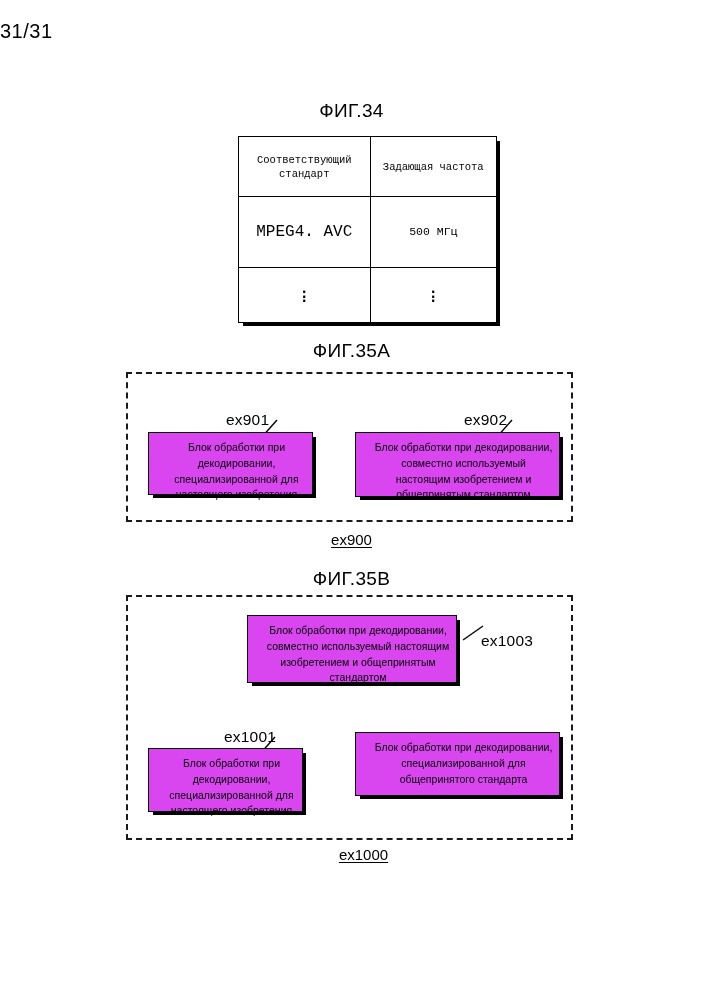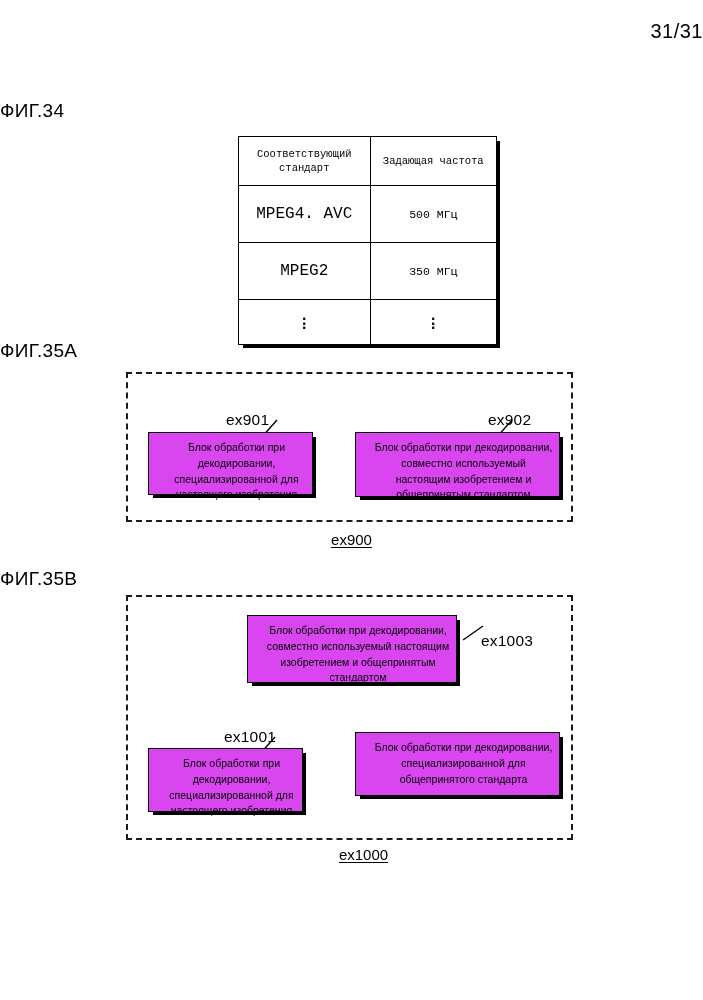--- a/index.html
+++ b/index.html
@@ -14,29 +14,30 @@
     font-family: "Liberation Sans", sans-serif;
     color: #000000;
     overflow: hidden;
   }
 
   .page-header {
     position: absolute;
     top: 20px;
     left: 0;
     width: 703px;
-    text-align: right;
+    text-align: left;
     font-size: 20px;
     letter-spacing: 0.5px;
   }
 
   .fig-title {
     position: absolute;
     width: 703px;
     left: 0;
+    text-align: center;
     font-size: 19px;
     letter-spacing: 0.3px;
   }
 
   
   .table-wrap {
     position: absolute;
     left: 238px;
     top: 136px;
     width: 259px;
@@ -152,24 +153,20 @@
     <tbody>
       <tr>
         <td class="hdr-cell col-left">Соответствующий стандарт</td>
         <td class="hdr-cell col-right">Задающая частота</td>
       </tr>
       <tr>
         <td class="std-cell col-left">MPEG4. AVC</td>
         <td class="freq-cell col-right">500 МГц</td>
       </tr>
       <tr>
-        <td class="std-cell col-left">MPEG2</td>
-        <td class="freq-cell col-right">350 МГц</td>
-      </tr>
-      <tr>
         <td class="dots-cell col-left">
           <span class="vdots"><span>.</span><span>.</span><span>.</span></span>
         </td>
         <td class="dots-cell col-right">
           <span class="vdots"><span>.</span><span>.</span><span>.</span></span>
         </td>
       </tr>
     </tbody>
   </table>
 </div>
@@ -180,21 +177,21 @@
 
 <div class="ref-label" style="left:226px; top:401px;">ex901</div>
 <svg class="leader" style="left:255px; top:420px;" width="30" height="20">
   <line x1="22" y1="0" x2="6" y2="18"></line>
 </svg>
 
 <div class="unit-box" style="left:148px; top:432px; width:165px; height:63px;">
   <span>Блок обработки при декодировании, специализированной для настоящего изобретения</span>
 </div>
 
-<div class="ref-label" style="left:488px; top:401px;">ex902</div>
+<div class="ref-label" style="left:464px; top:401px;">ex902</div>
 <svg class="leader" style="left:490px; top:420px;" width="30" height="20">
   <line x1="22" y1="0" x2="6" y2="18"></line>
 </svg>
 
 <div class="unit-box" style="left:355px; top:432px; width:205px; height:65px;">
   <span>Блок обработки при декодировании, совместно используемый настоящим изобретением и общепринятым стандартом</span>
 </div>
 
 <div class="group-label" style="left:0px; top:531px; width:703px;">
   <span>ex900</span>

